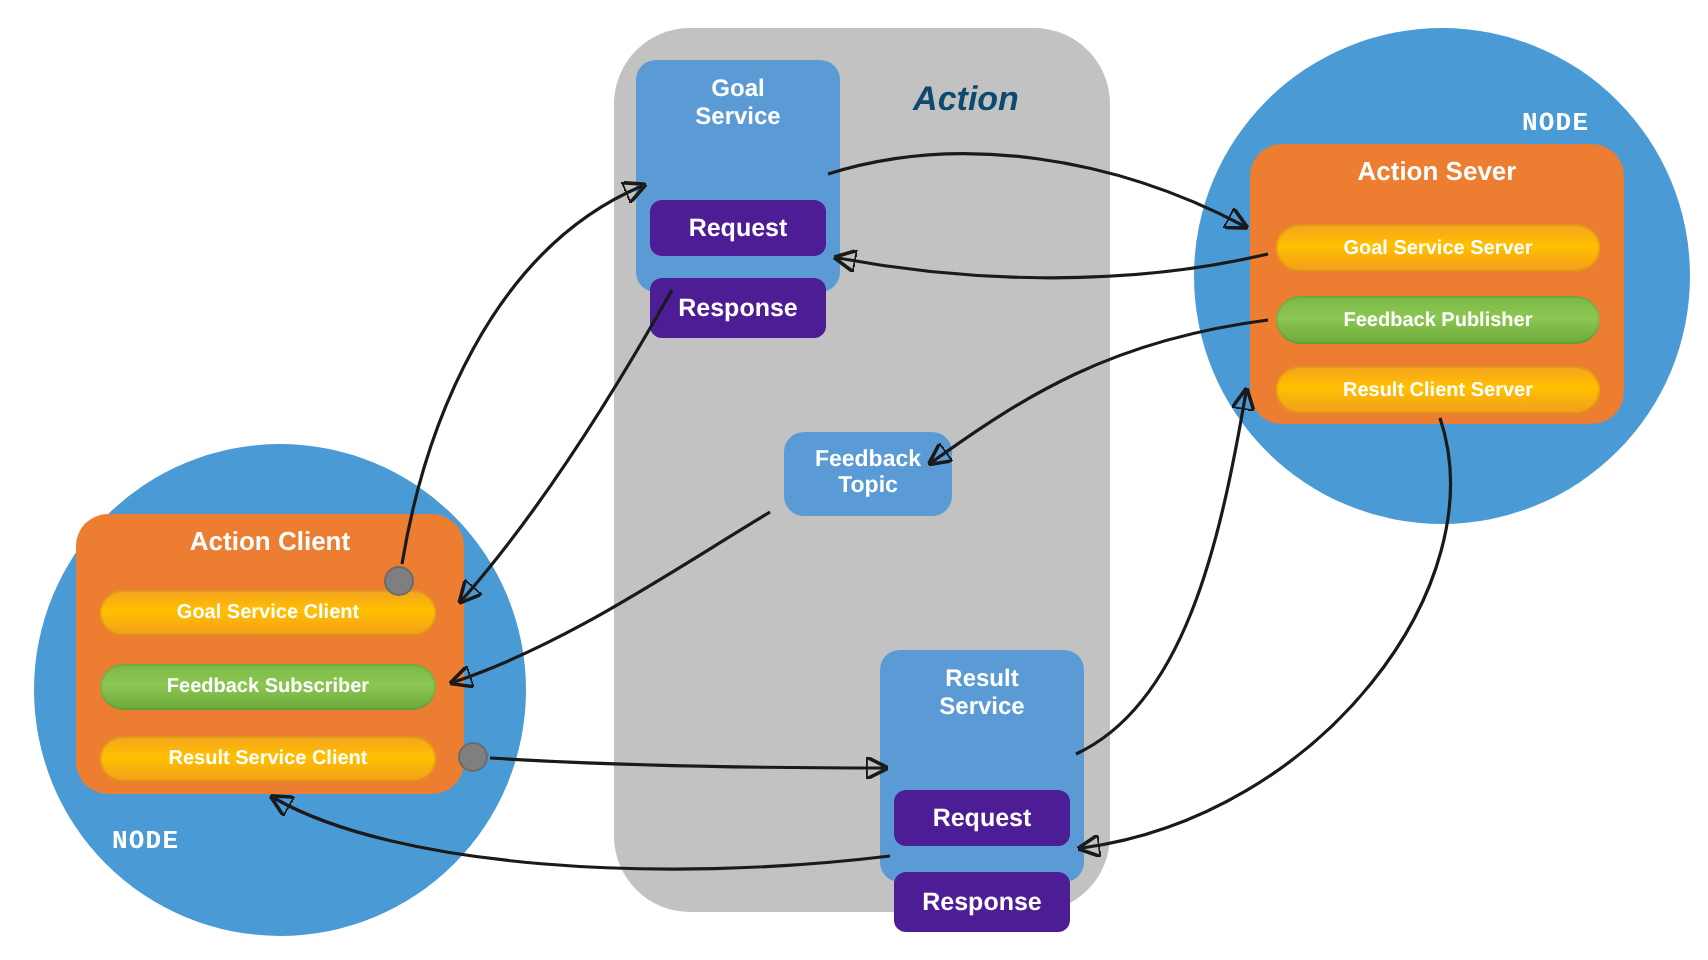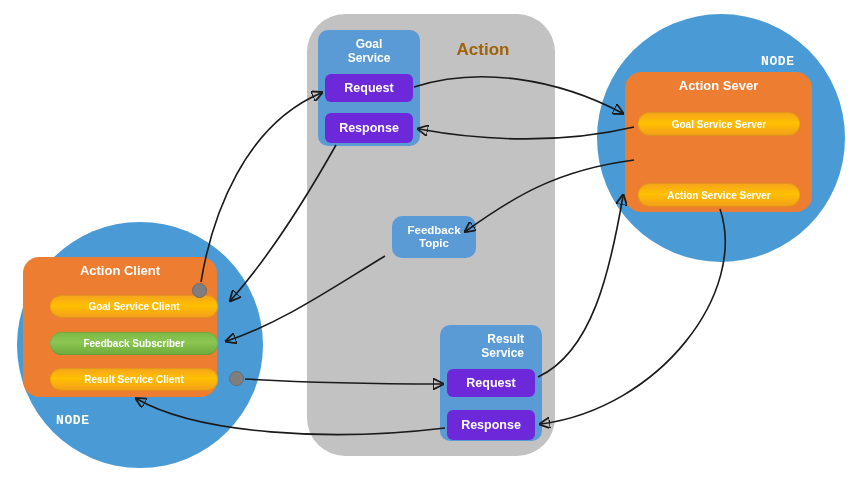--- a/index.html
+++ b/index.html
@@ -7,64 +7,64 @@
     position:relative; width:854px; height:480px; overflow:hidden;
     background:#ffffff; font-family:"Liberation Sans", sans-serif;
   }
   
   .gray-panel {
     position:absolute; left:307px; top:14px; width:248px; height:442px;
     background:#c2c2c2; border-radius:38px;
   }
   .action-title {
     position:absolute; left:425px; top:40px; width:116px; text-align:center;
-    font-size:17px; font-weight:bold; color:#a16207;
+    font-size:17px; font-weight:bold; color:#0c4a6e;font-style:italic;
   }
   
   .blue-box {
     position:absolute; background:#5b9bd5; border-radius:10px; color:#ffffff;
     text-align:center;
   }
   .bb-title {
     font-weight:bold; font-size:12px; line-height:14px; padding-top:7px;
     width:66px; margin:0 auto;
   }
   #goal-service-box   { left:318px; top:30px;  width:102px; height:116px; }
-  #result-service-box { left:440px; top:325px; width:102px; height:116px;text-align:right; }
+  #result-service-box { left:440px; top:325px; width:102px; height:116px; }
   #feedback-topic-box {
     left:392px; top:216px; width:84px; height:42px;
     display:flex; align-items:center; justify-content:center;
     font-weight:bold; font-size:11.5px; line-height:13px;
   }
   #feedback-topic-box .ft-text { width:60px; }
   
   .purple-btn {
-    position:absolute; background:#6d28d9; border-radius:6px; color:#ffffff;
+    position:absolute; background:#4c1d95; border-radius:6px; color:#ffffff;
     font-weight:bold; font-size:12.5px;
-    display:flex; align-items:center; justify-content:center;
+    display:flex; align-items:center; justify-content:center;margin-top:26px;
   }
   #goal-request    { left:325px; top:74px;  width:88px; height:28px; }
   #goal-response   { left:325px; top:113px; width:88px; height:30px; }
   #result-request  { left:447px; top:369px; width:88px; height:28px; }
   #result-response { left:447px; top:410px; width:88px; height:30px; }
   
   .circle { position:absolute; border-radius:50%; background:#4a9bd5; }
   #circle-right { left:597px; top:14px;  width:248px; height:248px; }
   #circle-left  { left:17px;  top:222px; width:246px; height:246px; }
   .node-label {
     position:absolute; color:#ffffff; font-weight:bold; font-size:13px;
     letter-spacing:0.6px;
     font-family:Liberation Mono, monospace;
   }
   #node-label-right { left:761px; top:54px; }
   #node-label-left  { left:56px;  top:413px; }
   
   .orange-box { position:absolute; background:#ed7d31; border-radius:16px; }
   #server-box { left:625px; top:72px;  width:187px; height:140px; }
-  #client-box { left:23px;  top:257px; width:194px; height:140px; }
+  #client-box { left:38px;  top:257px; width:194px; height:140px; }
   .orange-title {
     text-align:center; color:#ffffff; font-weight:600; font-size:13px;
     padding-top:6px;
   }
   
   .pill {
     position:absolute; height:24px; border-radius:12px;
     display:flex; align-items:center; justify-content:center;
     color:#ffffff; font-weight:bold; font-size:10px;
     box-shadow: inset 0 0 0 1px rgba(0,0,0,0.08);
@@ -98,21 +98,22 @@
 
   <div class="gray-panel"></div>
   <div class="action-title">Action</div>
 
   <div class="circle" id="circle-right"></div>
   <div class="node-label" id="node-label-right">NODE</div>
   <div class="orange-box" id="server-box">
     <div class="orange-title">Action Sever</div>
   </div>
   <div class="pill gold" id="pill-gss">Goal Service Server</div>
-  <div class="pill gold" id="pill-rss">Action Service Server</div>
+  <div class="pill green" id="pill-fp">Feedback Publisher</div>
+  <div class="pill gold" id="pill-rss">Result Client Server</div>
 
   <div class="circle" id="circle-left"></div>
   <div class="node-label" id="node-label-left">NODE</div>
   <div class="orange-box" id="client-box">
     <div class="orange-title">Action Client</div>
   </div>
   <div class="pill gold" id="pill-gsc">Goal Service Client</div>
   <div class="pill green" id="pill-fs">Feedback Subscriber</div>
   <div class="pill gold" id="pill-rsc">Result Service Client</div>
 

